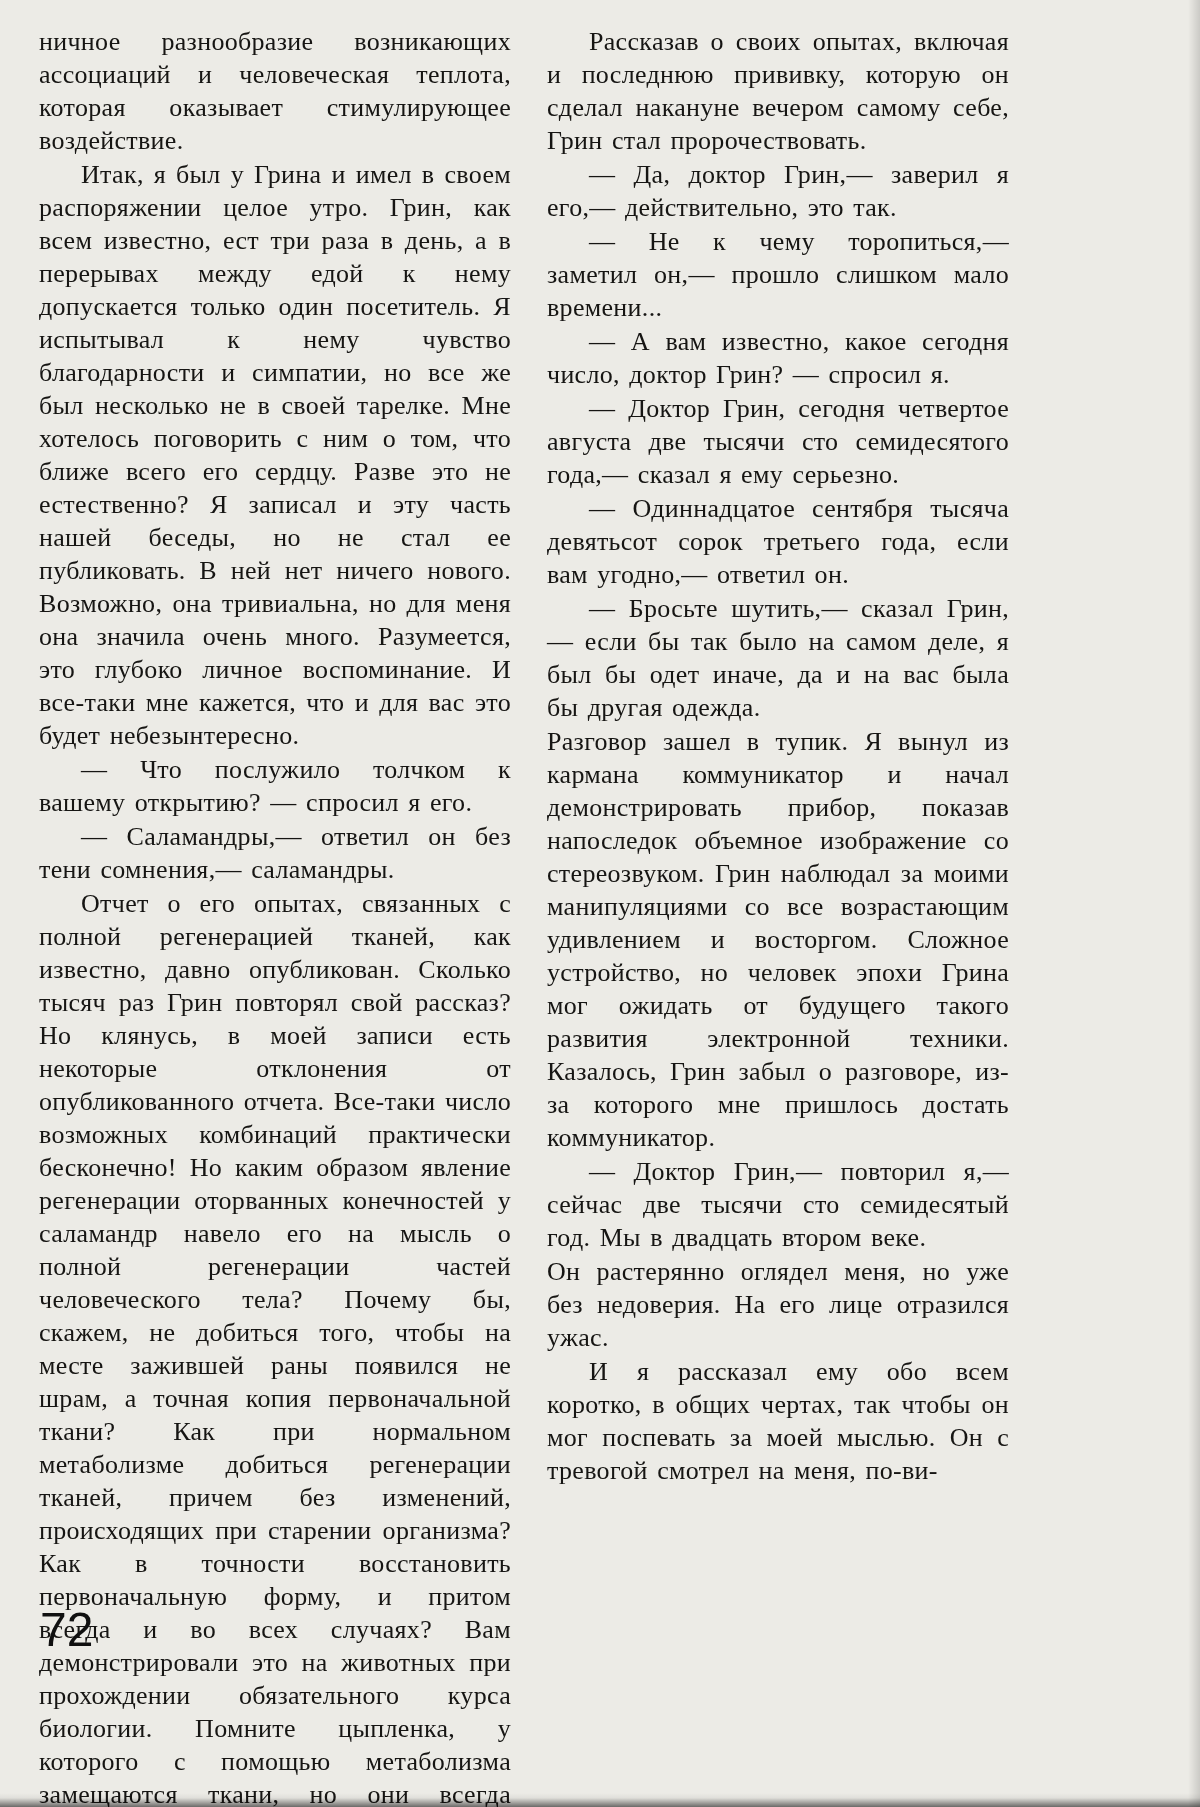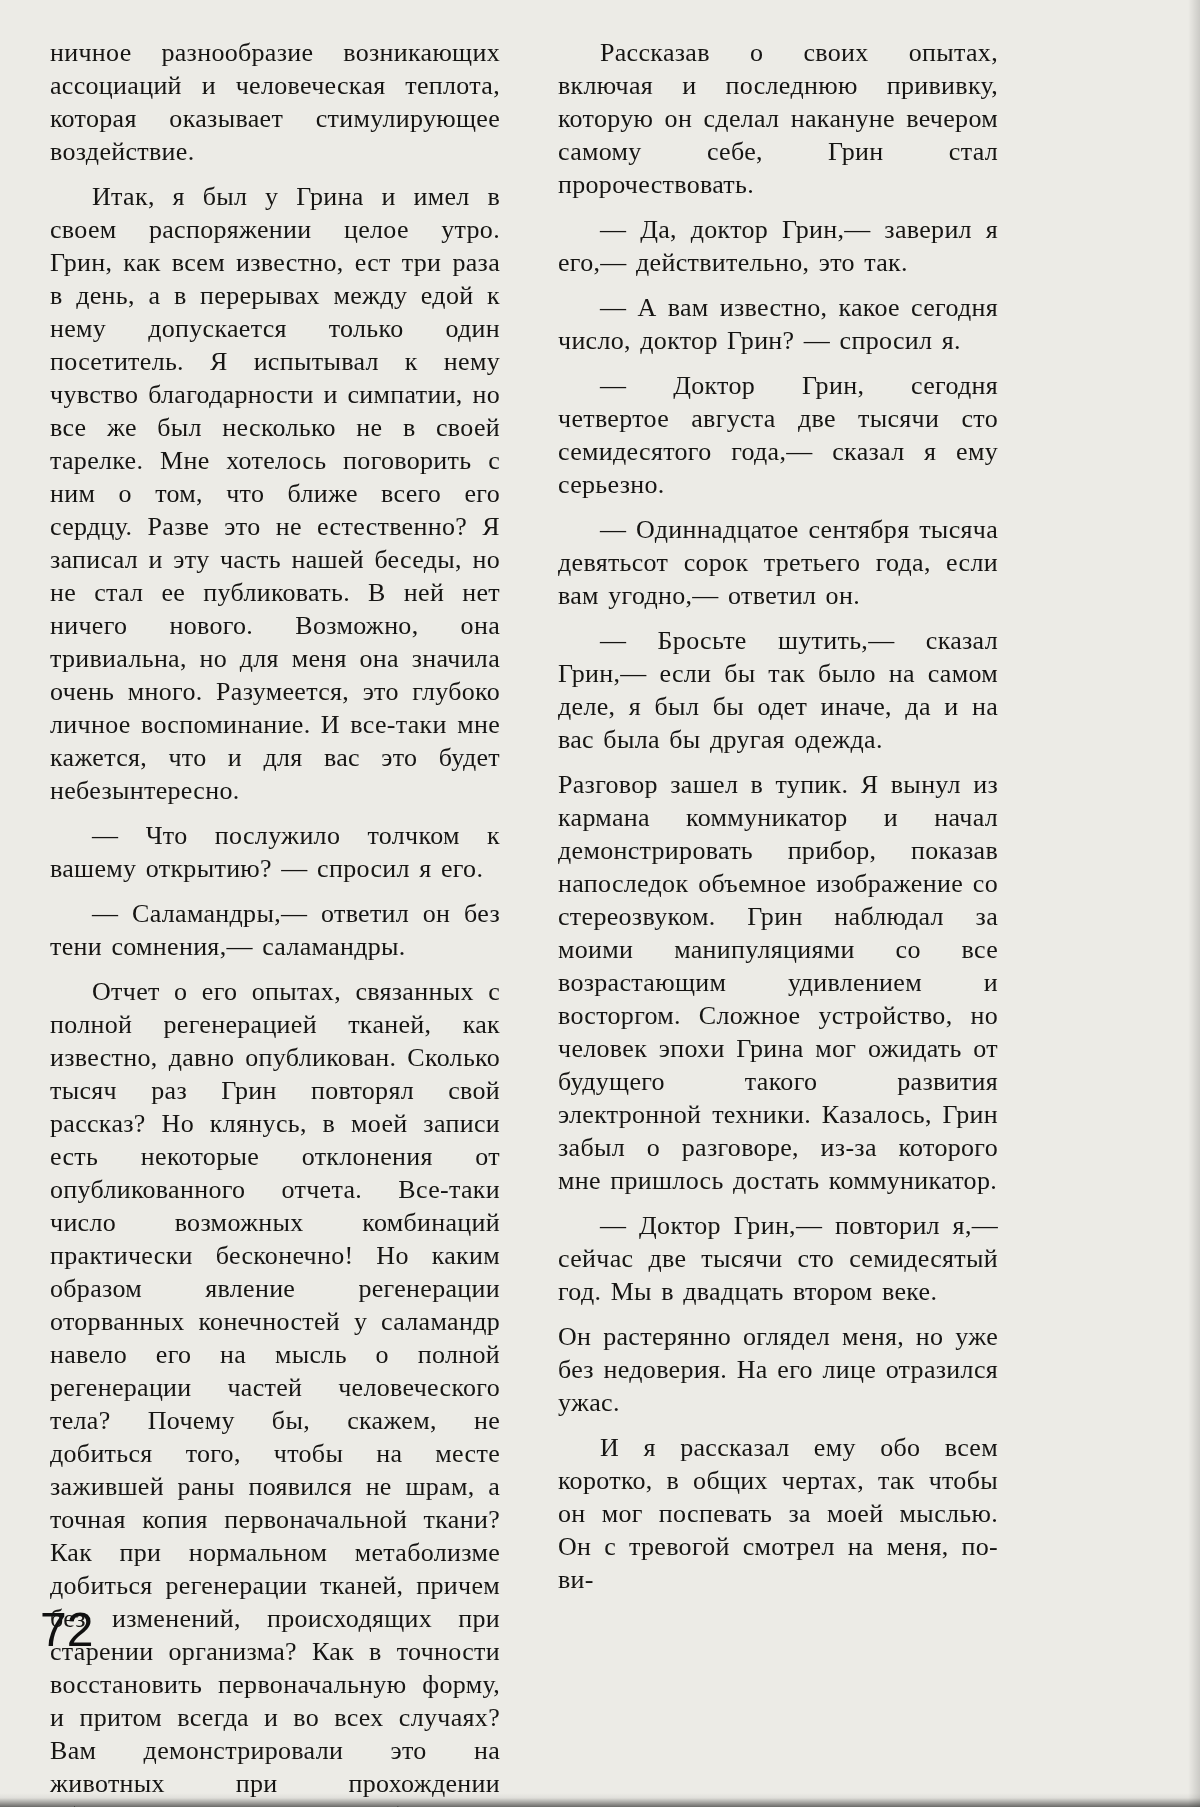--- a/index.html
+++ b/index.html
@@ -28,21 +28,21 @@
   }
   .column {
     font-size: 26px;
     line-height: 33px;
     text-align: justify;
     letter-spacing: 0.012em;
   }
   .column.left  { width: 474px; }
   .column.right { width: 464px; }
   .para {
-    margin: 12px;
+    margin: 1px;
     word-spacing: 0.10em;
   }
   .para.indent {
     text-indent: 42px;
   }
   .page-number {
     position: absolute;
     left: 40px;
     top: 1602px;
     font-family: "Liberation Sans", "DejaVu Sans", sans-serif;
@@ -71,20 +71,21 @@
     <div class="column left">
         <p class="para">ничное разнообразие возникающих ассоциаций и человеческая теплота, которая оказывает стимулирующее воздействие.</p>
         <p class="para indent">Итак, я был у Грина и имел в своем распоряжении целое утро. Грин, как всем известно, ест три раза в день, а в перерывах между едой к нему допускается только один посетитель. Я испытывал к нему чувство благодарности и симпатии, но все же был несколько не в своей тарелке. Мне хотелось поговорить с ним о том, что ближе всего его сердцу. Разве это не естественно? Я записал и эту часть нашей беседы, но не стал ее публиковать. В ней нет ничего нового. Возможно, она тривиальна, но для меня она значила очень много. Разумеется, это глубоко личное воспоминание. И все-таки мне кажется, что и для вас это будет небезынтересно.</p>
         <p class="para indent">— Что послужило толчком к вашему открытию? — спросил я его.</p>
         <p class="para indent">— Саламандры,— ответил он без тени сомнения,— саламандры.</p>
         <p class="para indent">Отчет о его опытах, связанных с полной регенерацией тканей, как известно, давно опубликован. Сколько тысяч раз Грин повторял свой рассказ? Но клянусь, в моей записи есть некоторые отклонения от опубликованного отчета. Все-таки число возможных комбинаций практически бесконечно! Но каким образом явление регенерации оторванных конечностей у саламандр навело его на мысль о полной регенерации частей человеческого тела? Почему бы, скажем, не добиться того, чтобы на месте зажившей раны появился не шрам, а точная копия первоначальной ткани? Как при нормальном метаболизме добиться регенерации тканей, причем без изменений, происходящих при старении организма? Как в точности восстановить первоначальную форму, и притом всегда и во всех случаях? Вам демонстрировали это на животных при прохождении обязательного курса биологии. Помните цыпленка, у которого с помощью метаболизма замещаются ткани, но они всегда остаются неизменными, инвариантными? Страшно представить, что то же самое</p>
       </div>
     <div class="column right">
         <p class="para indent">Рассказав о своих опытах, включая и последнюю прививку, которую он сделал накануне вечером самому себе, Грин стал пророчествовать.</p>
         <p class="para indent">— Да, доктор Грин,— заверил я его,— действительно, это так.</p>
+        <p class="para indent">— Не к чему торопиться,— заметил он,— прошло слишком мало времени...</p>
         <p class="para indent">— А вам известно, какое сегодня число, доктор Грин? — спросил я.</p>
         <p class="para indent">— Доктор Грин, сегодня четвертое августа две тысячи сто семидесятого года,— сказал я ему серьезно.</p>
         <p class="para indent">— Одиннадцатое сентября тысяча девятьсот сорок третьего года, если вам угодно,— ответил он.</p>
         <p class="para indent">— Бросьте шутить,— сказал Грин,— если бы так было на самом деле, я был бы одет иначе, да и на вас была бы другая одежда.</p>
         <p class="para">Разговор зашел в тупик. Я вынул из кармана коммуникатор и начал демонстрировать прибор, показав напоследок объемное изображение со стереозвуком. Грин наблюдал за моими манипуляциями со все возрастающим удивлением и восторгом. Сложное устройство, но человек эпохи Грина мог ожидать от будущего такого развития электронной техники. Казалось, Грин забыл о разговоре, из-за которого мне пришлось достать коммуникатор.</p>
         <p class="para indent">— Доктор Грин,— повторил я,— сейчас две тысячи сто семидесятый год. Мы в двадцать втором веке.</p>
         <p class="para">Он растерянно оглядел меня, но уже без недоверия. На его лице отразился ужас.</p>
         <p class="para indent">И я рассказал ему обо всем коротко, в общих чертах, так чтобы он мог поспевать за моей мыслью. Он с тревогой смотрел на меня, по-ви-</p>
       </div>
   </div>

